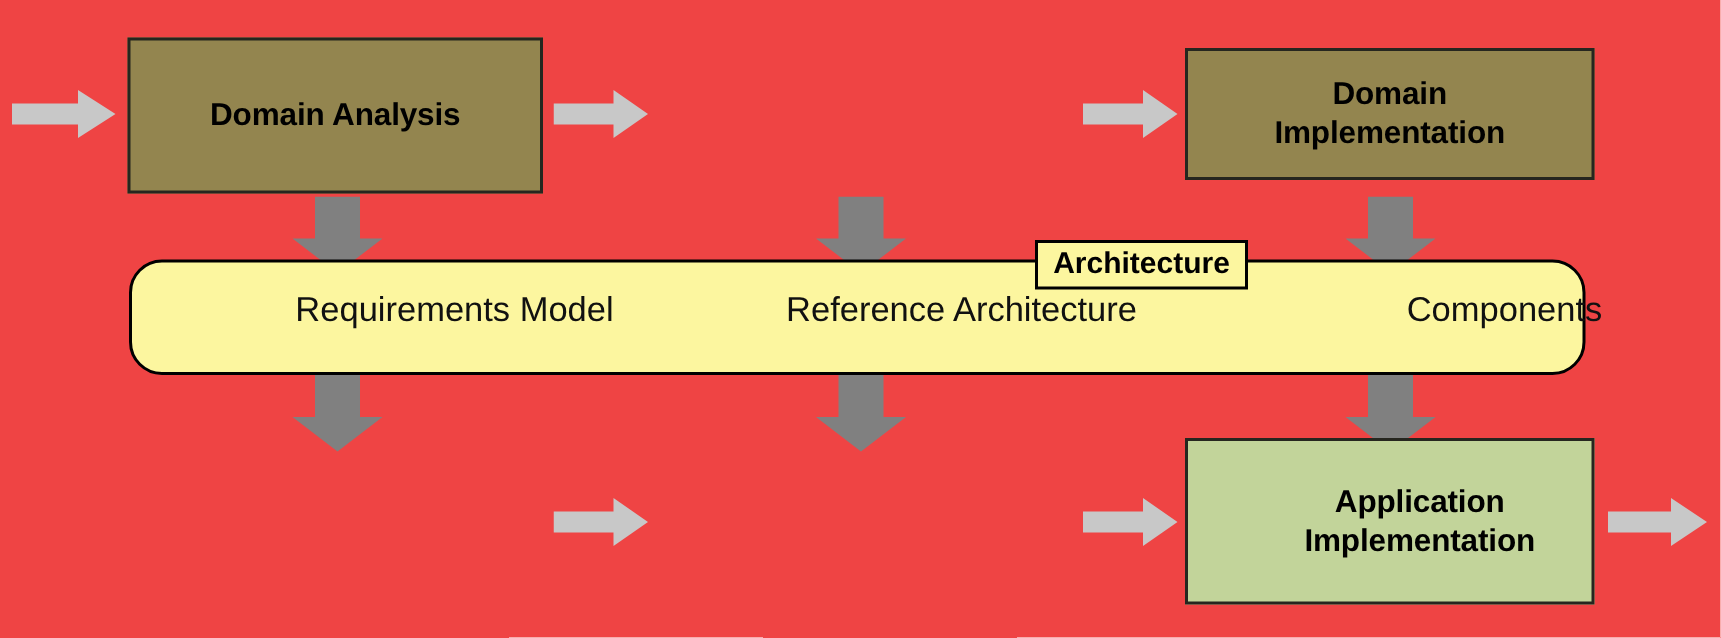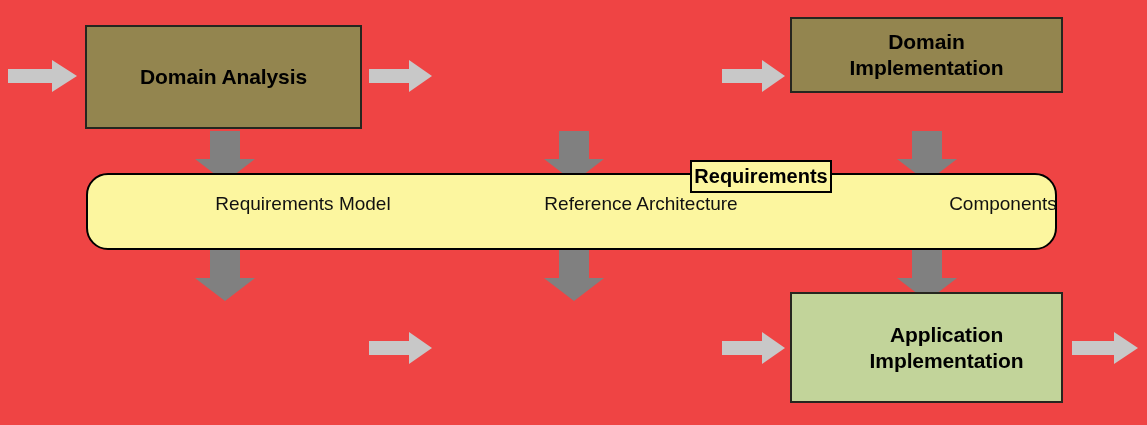--- a/index.html
+++ b/index.html
@@ -8,21 +8,21 @@
 
   .box{position:absolute;box-sizing:border-box;border:2px solid #26261f;
        display:flex;align-items:center;justify-content:center;text-align:center;}
   .box .label{font-weight:bold;font-size:21px;color:#000;line-height:1.22;letter-spacing:-0.1px;}
 
   .brown{background:#93854f;}
   .green{background:#c2d49a;}
 
   #repo{position:absolute;left:86px;top:173px;width:971px;height:77px;
         box-sizing:border-box;background:#fcf69f;border:2px solid #000;border-radius:22px;}
-  .repo-label{position:absolute;top:18px;font-size:19px;color:#111;
+  .repo-label{position:absolute;top:18px;font-size:23px;color:#111;
               font-family:"Liberation Sans",sans-serif;text-align:center;white-space:nowrap;}
 
   #trace{position:absolute;left:690px;top:160px;width:142px;height:33px;
          box-sizing:border-box;background:#fcf69f;border:2px solid #000;
          display:flex;align-items:center;justify-content:center;z-index:5;}
   #trace .label{font-weight:bold;font-size:20px;color:#000;}
 
   .harrow{position:absolute;}
   .darrow{position:absolute;}
 </style>
@@ -45,21 +45,21 @@
     <svg width="64" height="36" viewBox="0 0 64 36">
         <polygon points="0,11 40,11 40,2 63,18 40,34 40,25 0,25" fill="#c8c8c8"></polygon>
       </svg>
   </div>
 
   <div class="box brown" style="left:85px;top:25px;width:277px;height:104px;">
     <span class="label">Domain Analysis</span>
   </div>
 
 
-  <div class="box brown" style="left:790px;top:17px;width:273px;height:76px;text-align:center;">
+  <div class="box brown" style="left:790px;top:32px;width:273px;height:88px;text-align:center;">
     <span class="label">
       <span>Domain</span><br>
       <span>Implementation</span>
     </span>
   </div>
 
   <div class="darrow" style="left:194px;top:131px;">
     <svg width="62" height="52" viewBox="0 0 62 52">
         <polygon points="16,0 46,0 46,28 61,28 31,51 1,28 16,28" fill="#808080"></polygon>
       </svg>
@@ -75,21 +75,21 @@
       </svg>
   </div>
 
   <div id="repo">
     <div class="repo-label" style="left:0px;width:430px;">Requirements Model</div>
     <div class="repo-label" style="left:338px;width:430px;text-align:center;">Reference Architecture</div>
     <div class="repo-label" style="left:700px;width:430px;">Components</div>
   </div>
 
   <div id="trace">
-    <span class="label">Requirements</span>
+    <span class="label">Architecture</span>
   </div>
 
   <div class="darrow" style="left:194px;top:250px;">
     <svg width="62" height="52" viewBox="0 0 62 52">
         <polygon points="16,0 46,0 46,28 61,28 31,51 1,28 16,28" fill="#808080"></polygon>
       </svg>
   </div>
   <div class="darrow" style="left:543px;top:250px;">
     <svg width="62" height="52" viewBox="0 0 62 52">
         <polygon points="16,0 46,0 46,28 61,28 31,51 1,28 16,28" fill="#808080"></polygon>

